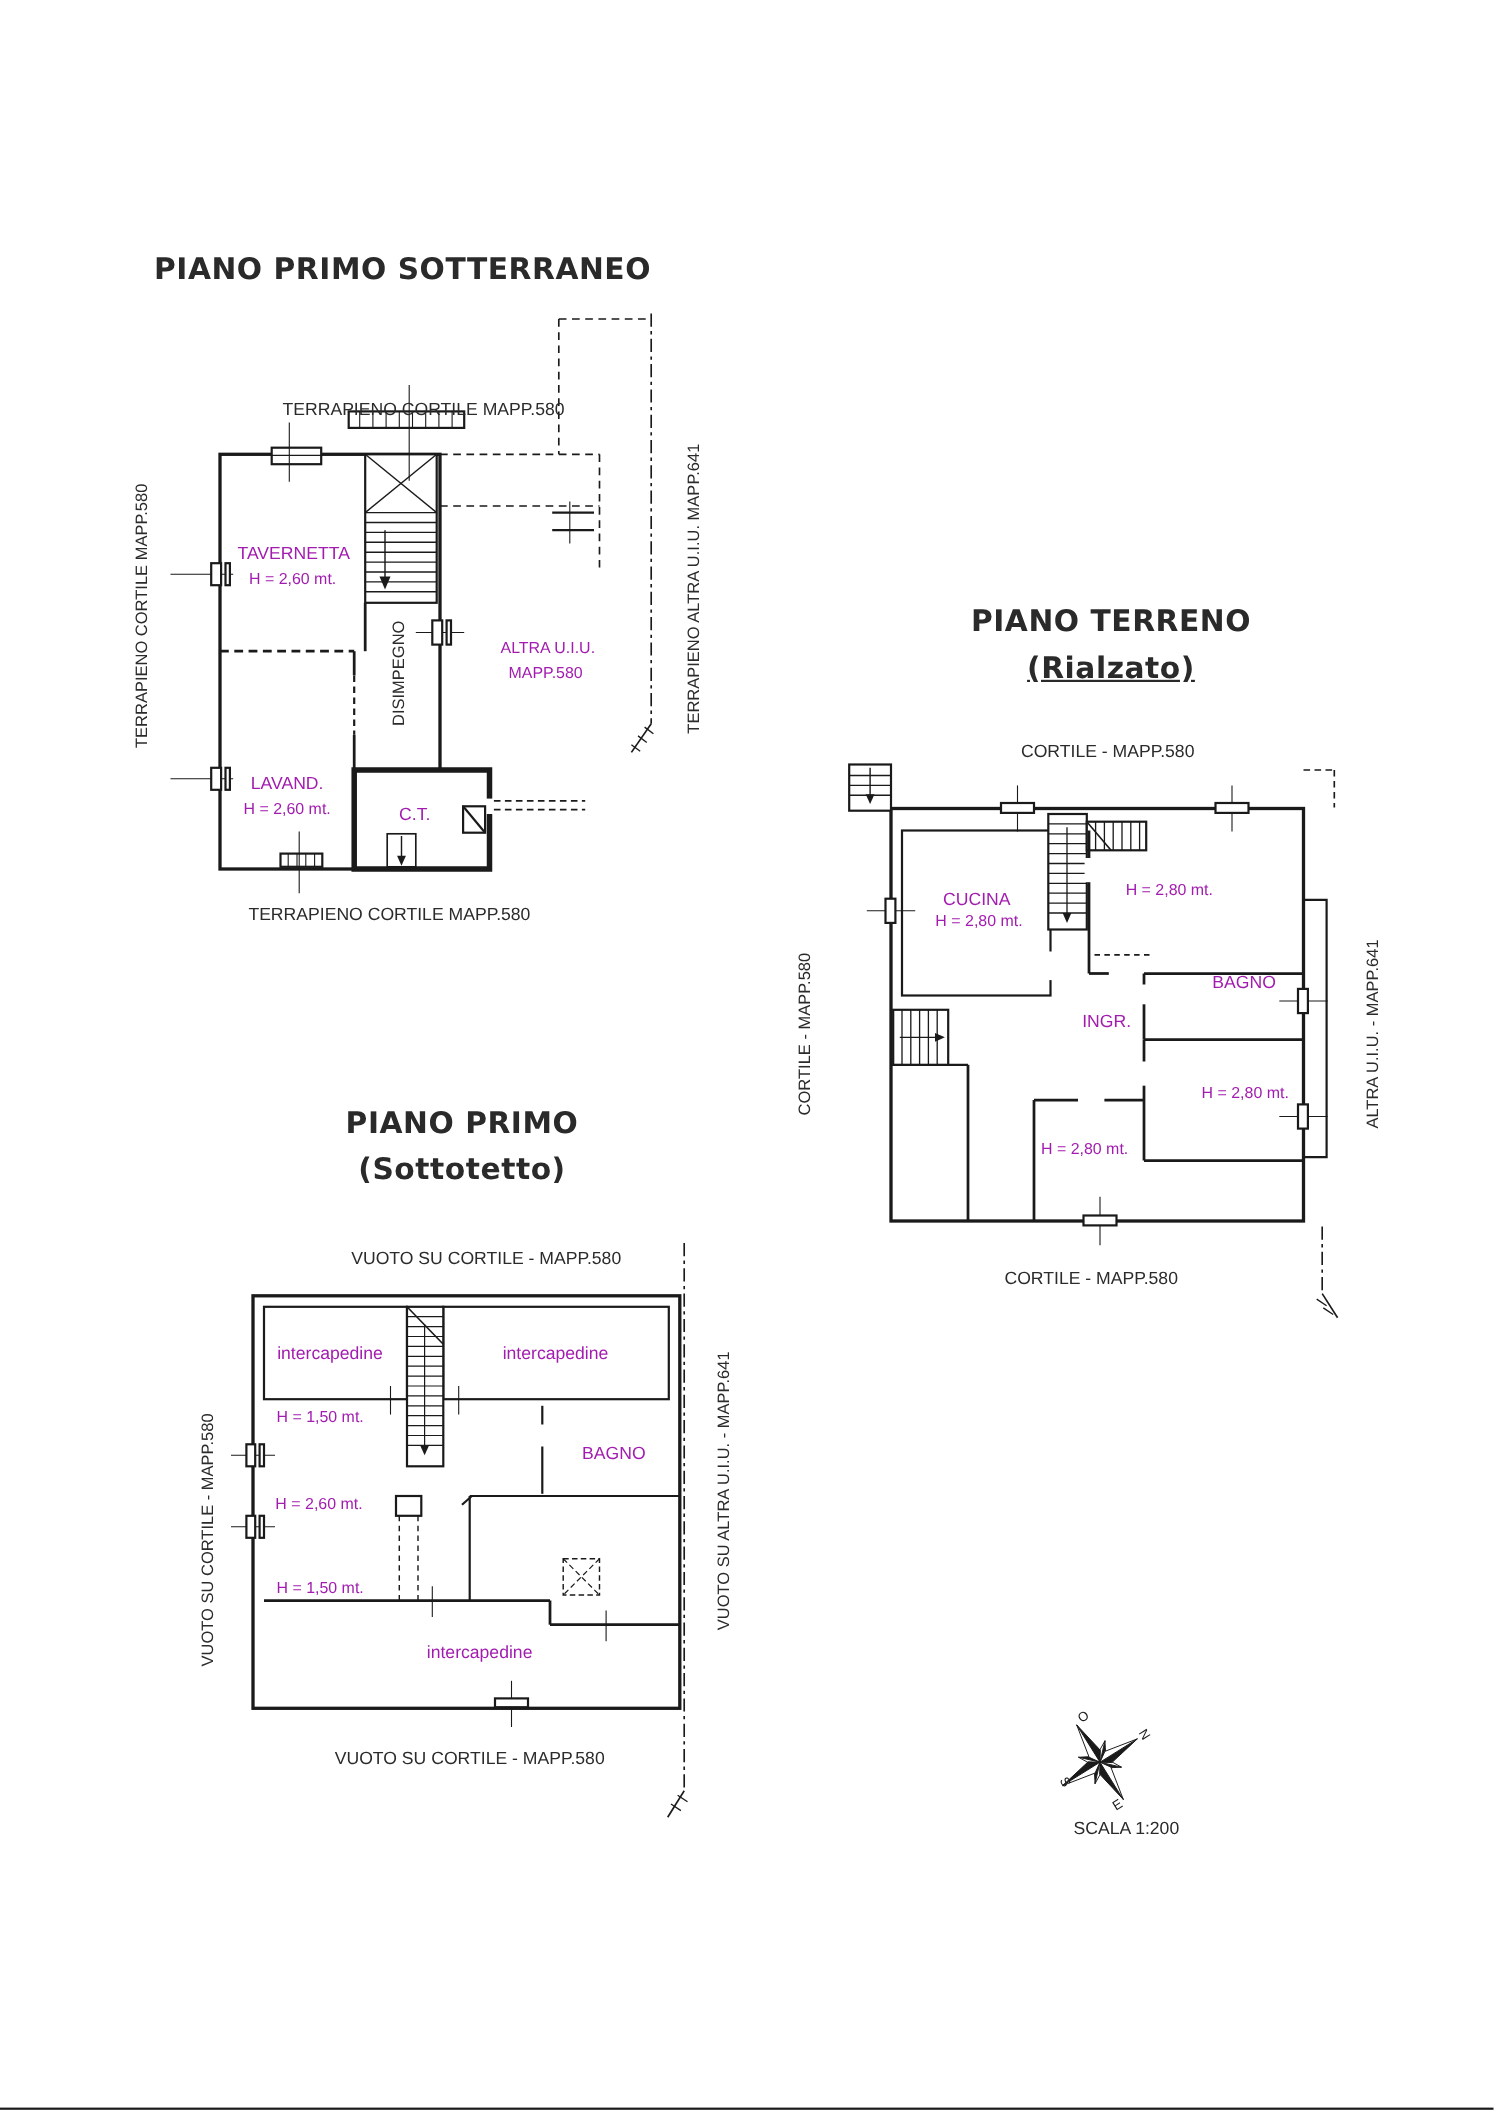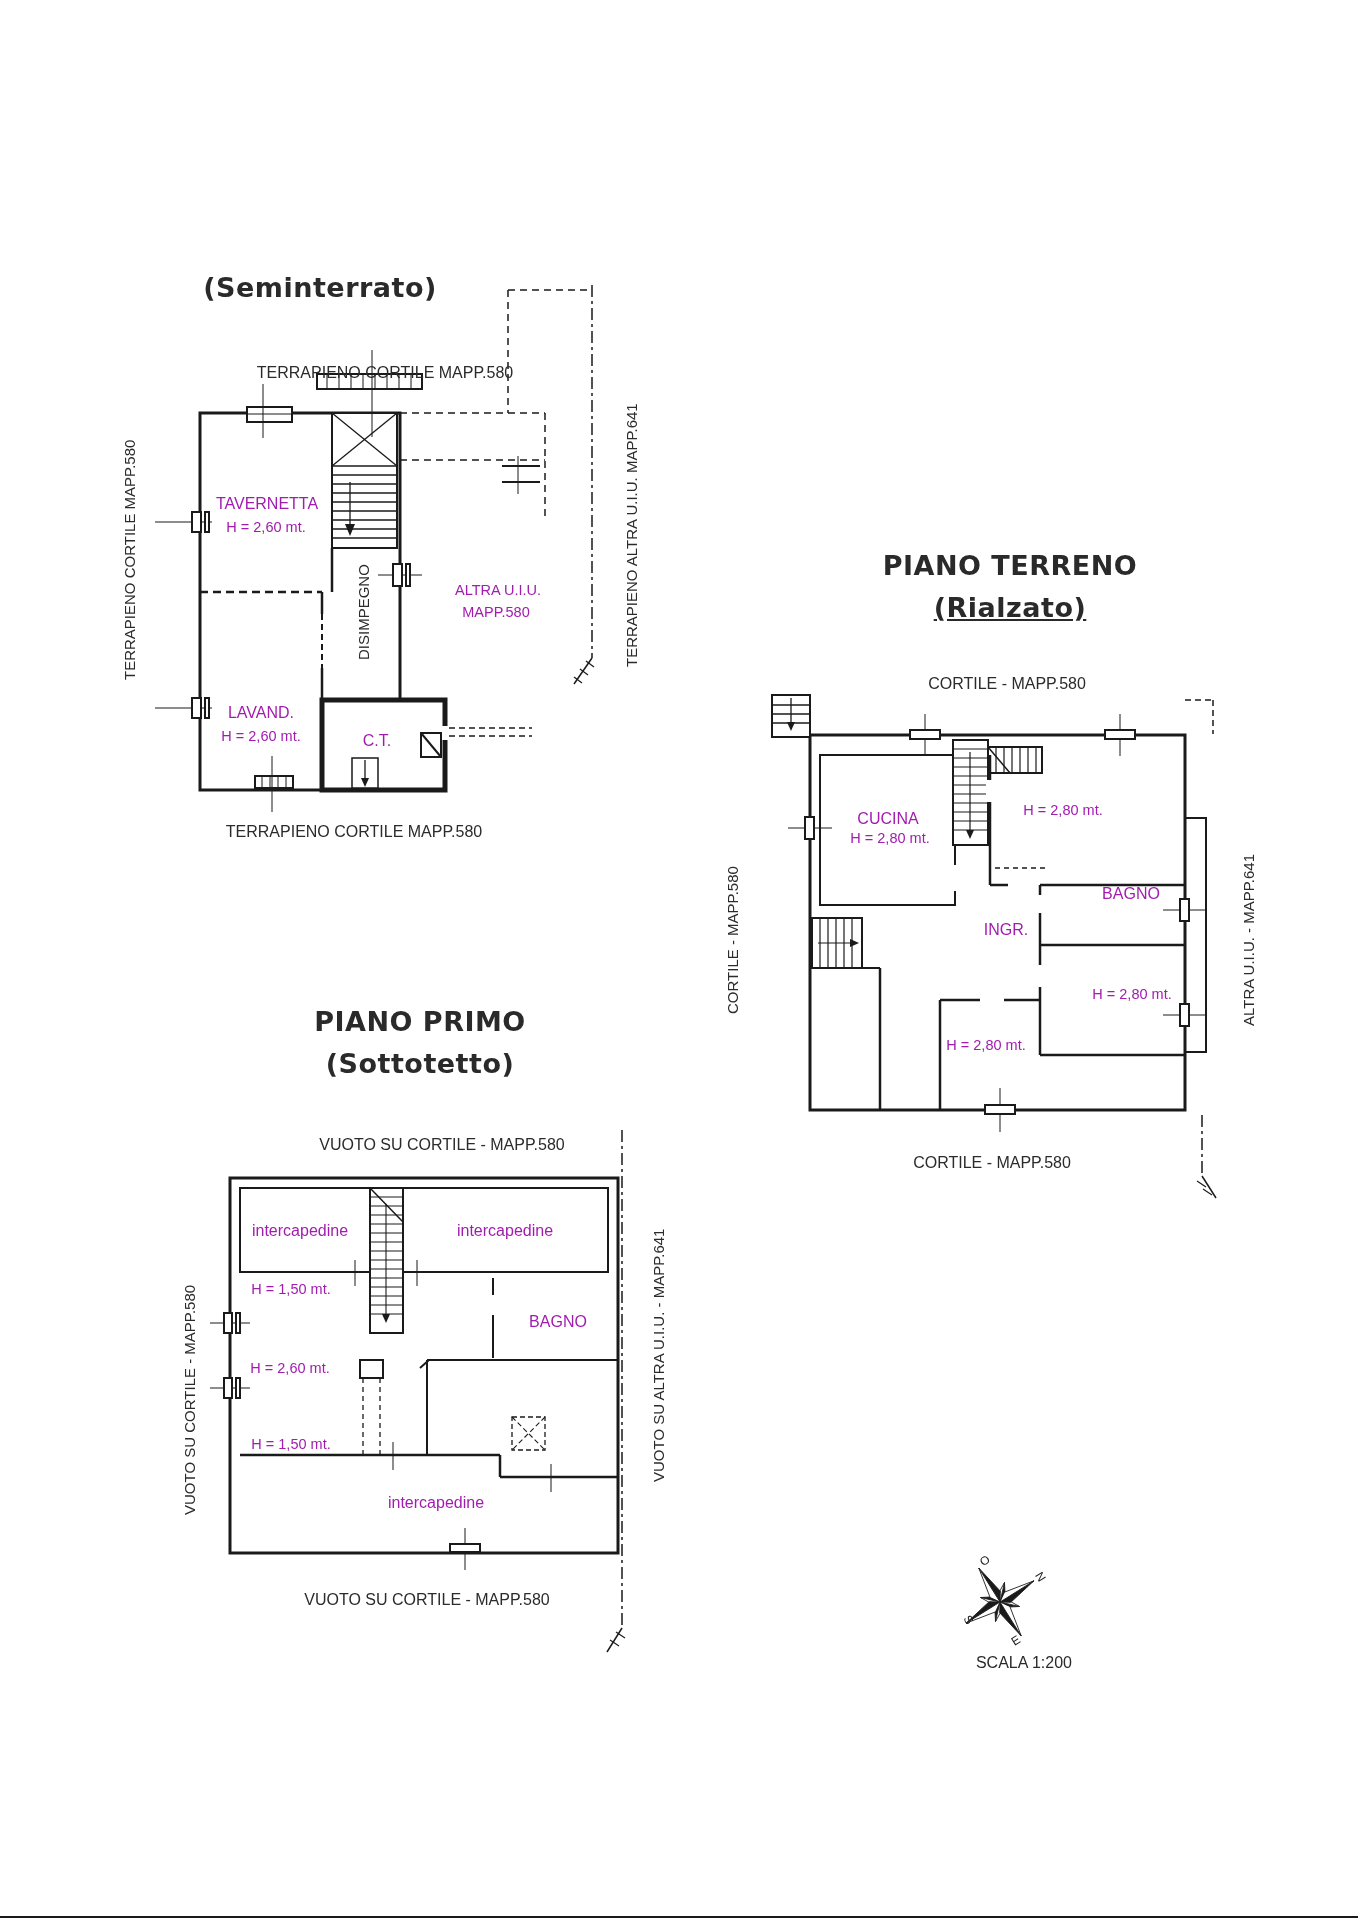--- a/index.html
+++ b/index.html
@@ -14,21 +14,21 @@
   .rlabel{position:absolute;transform:translate(-50%,-50%);font-size:16px;color:#a21caf;white-space:nowrap;}
   .hsmall{font-size:14.5px;}
   svg{position:absolute;overflow:visible;}
   .edge{position:absolute;background:#1a1a1a;}
 </style>
 </head>
 <body>
 
 <div id="canvas">
 
-  <div class="title" style="left:140px;top:272px;width:360px;">(Seminterrato)</div>
+  <div class="title" style="left:140px;top:230px;width:360px;">PIANO PRIMO SOTTERRANEO</div>
 
   <div class="title" style="left:860px;top:550px;width:300px;">PIANO TERRENO</div>
   <div class="title" style="left:860px;top:592px;width:300px;text-decoration:underline;">(Rialzato)</div>
 
   <div class="title" style="left:300px;top:1006px;width:240px;">PIANO PRIMO</div>
   <div class="title" style="left:300px;top:1048px;width:240px;">(Sottotetto)</div>
 
   <svg style="left:150px;top:270px;" width="500" height="590" viewBox="0 0 500 590">
     <g stroke="#1a1a1a" fill="none" stroke-width="2">
 

